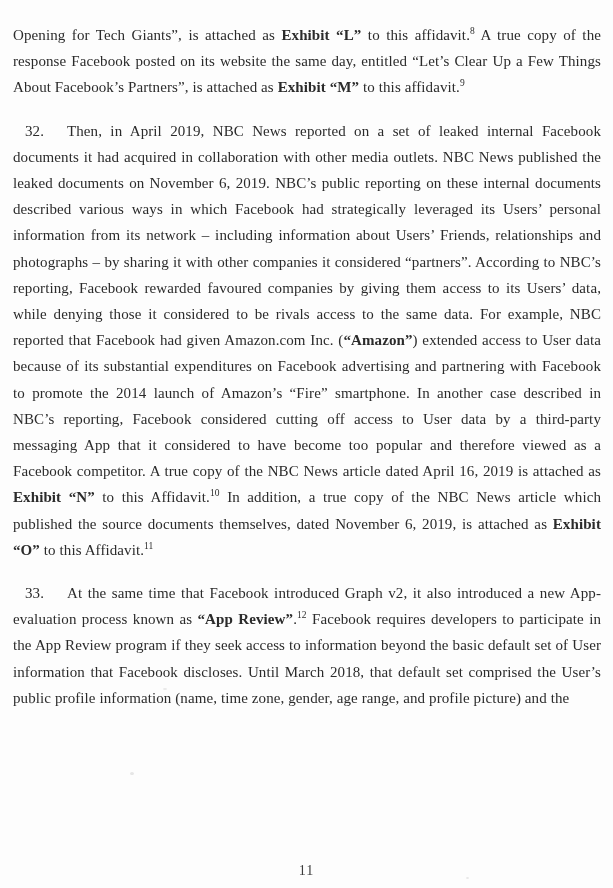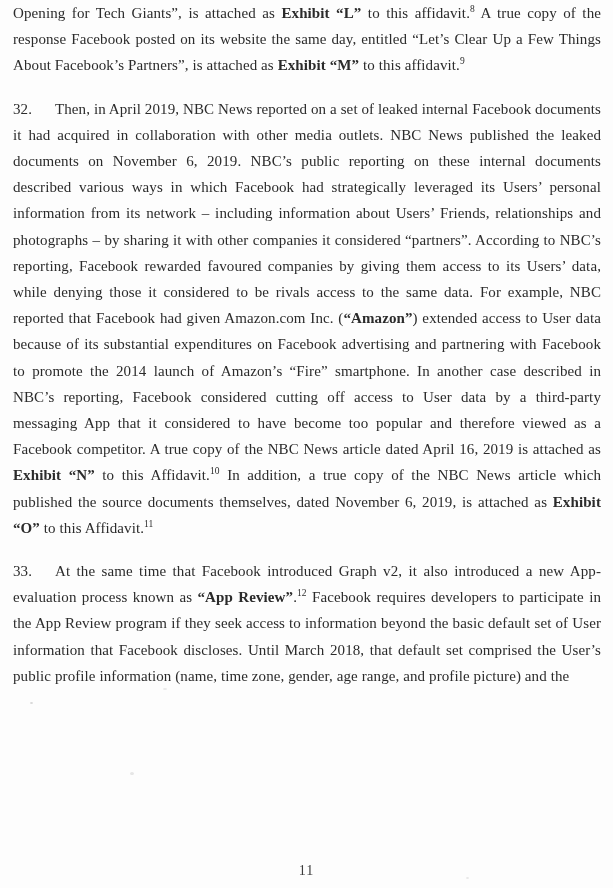--- a/index.html
+++ b/index.html
@@ -11,37 +11,38 @@
     position: relative;
     width: 613px;
     height: 888px;
     background: #fdfdfd;
     overflow: hidden;
     font-family: "Liberation Serif", "DejaVu Serif", serif;
     color: #2b2b2b;
   }
   .content {
     position: absolute;
-    top: 0;
+    top: 22px;
     left: 13px;
     width: 588px;
   }
   .para {
     margin: 0;
     font-size: 15px;
     line-height: 26.2px;
     text-align: justify;
     letter-spacing: 0.1px;
   }
   .para.numbered {
     margin-top: 17px;
   }
   .para-num {
     display: inline-block;
     width: 42px;
+    margin-left: 12px;
   }
   .para b {
     font-weight: bold;
   }
   .para sup {
     font-size: 9.5px;
     line-height: 0;
     vertical-align: super;
   }
   .page-number {

